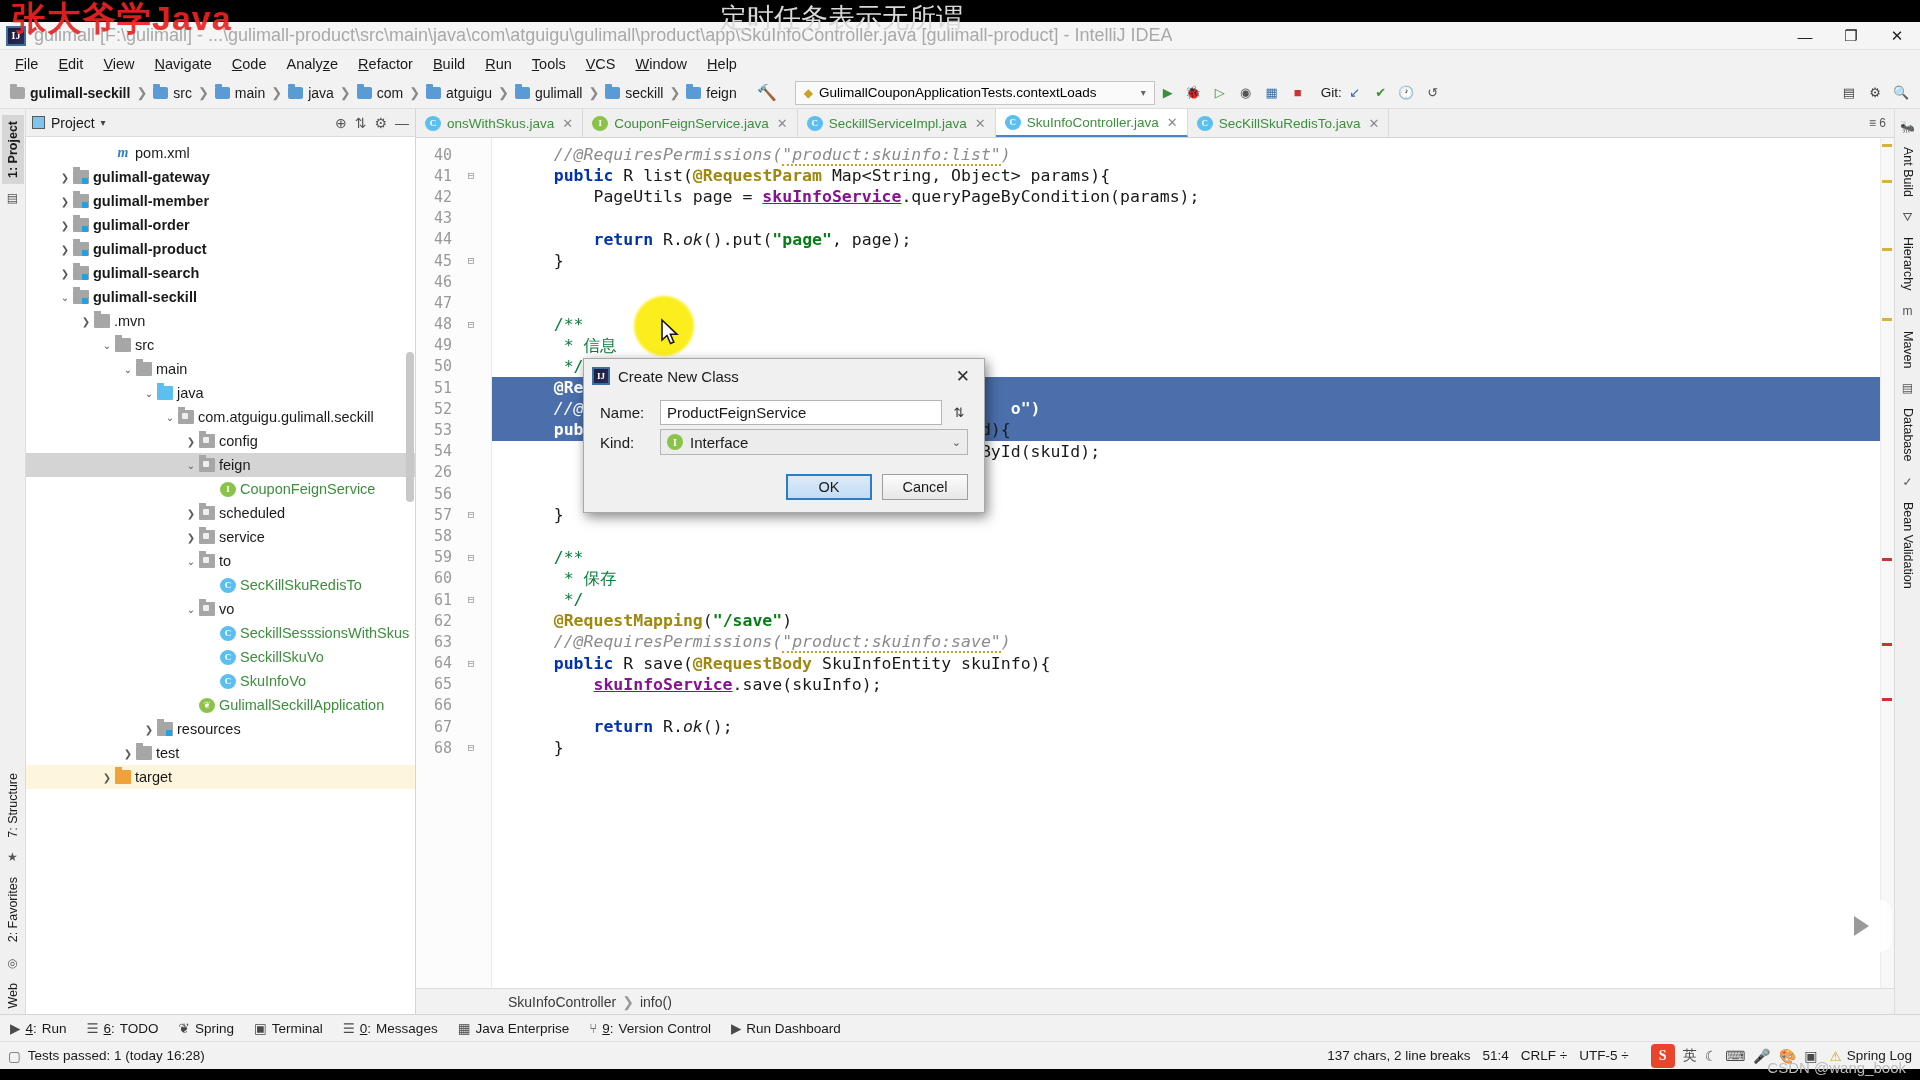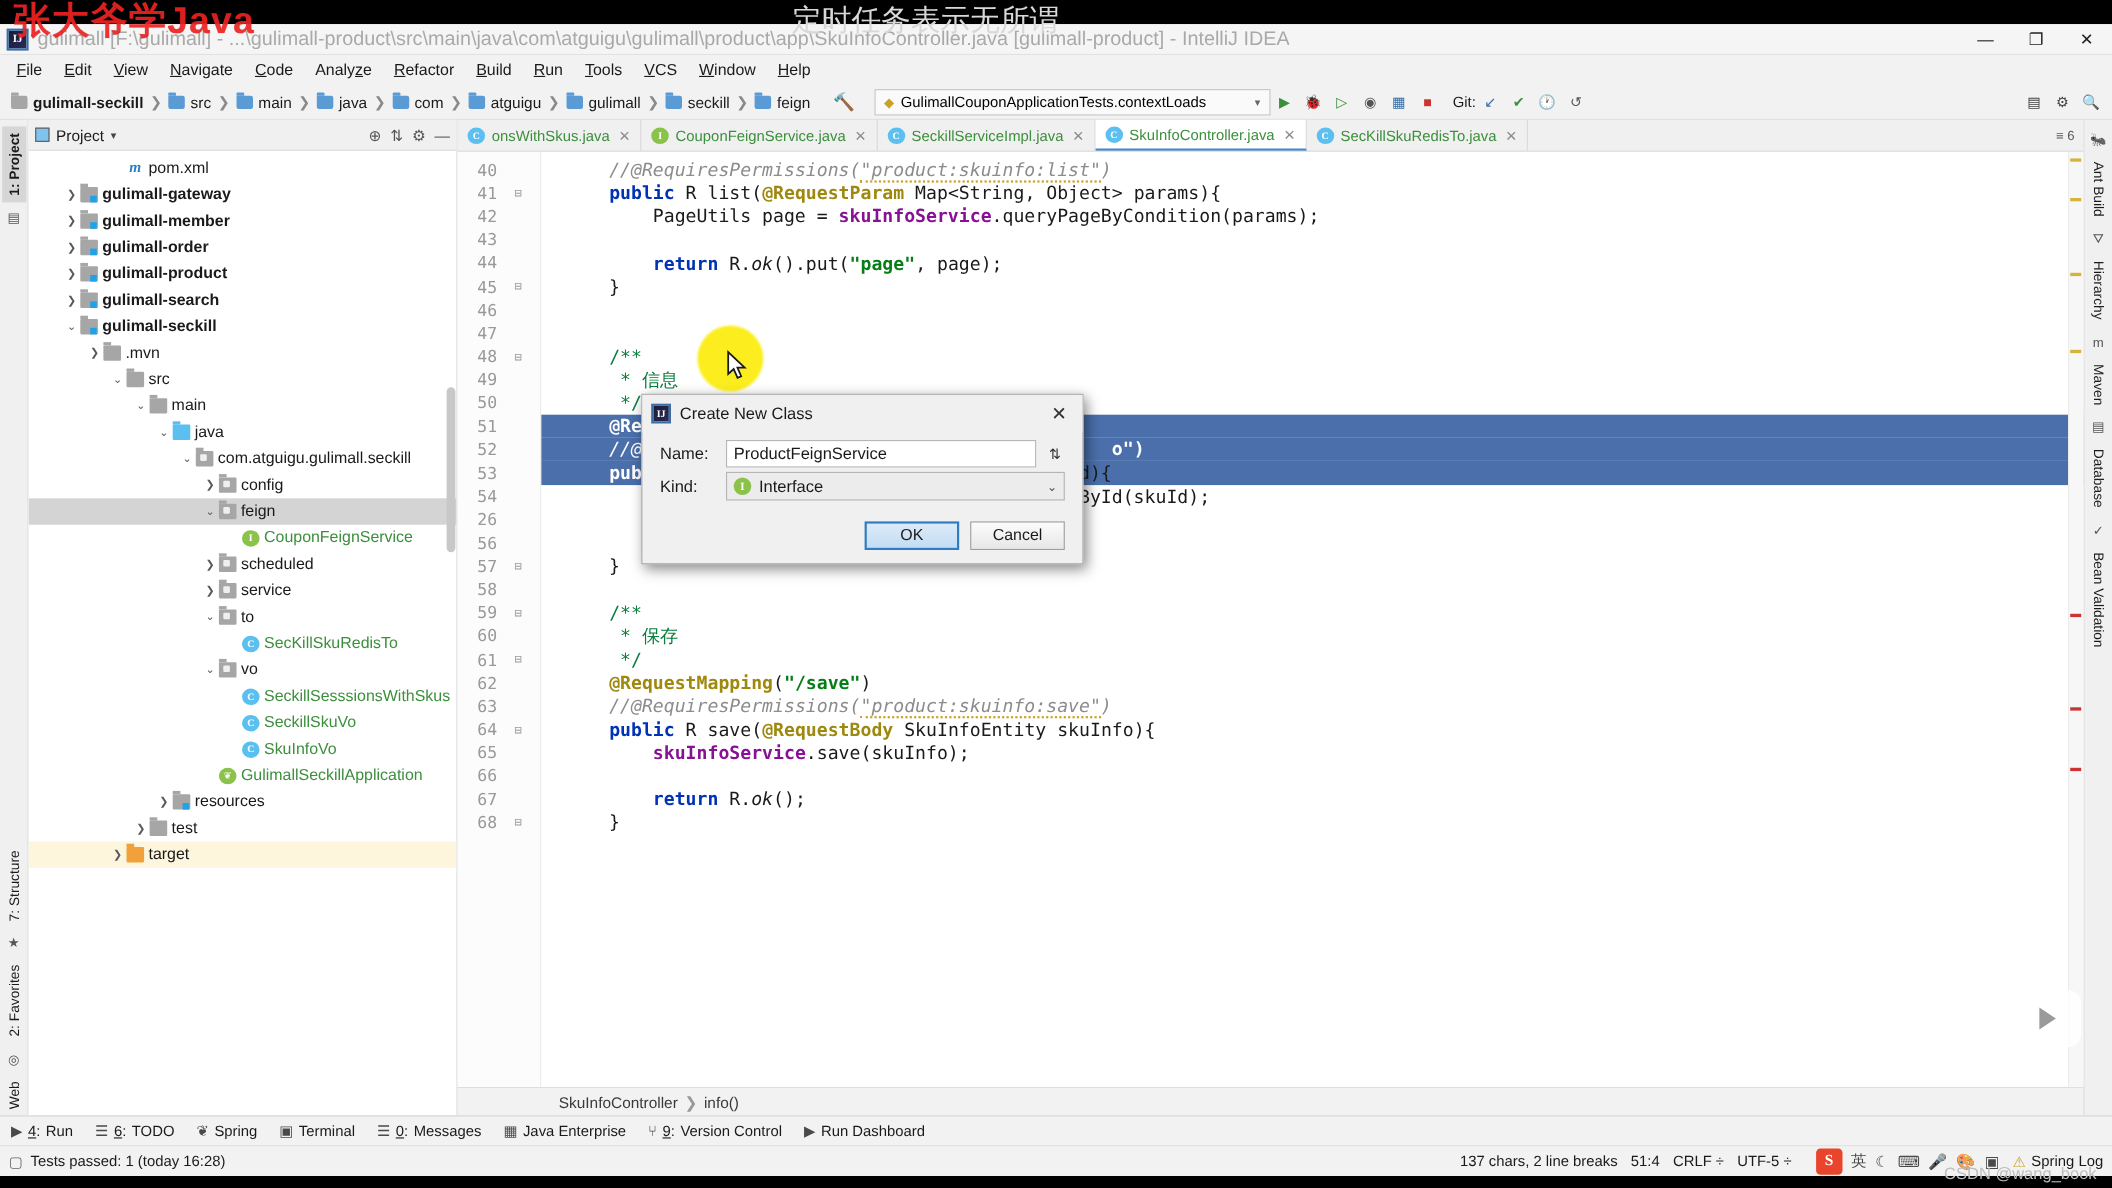--- a/index.html
+++ b/index.html
@@ -235,21 +235,21 @@
     font-size: 16.5px; line-height: 21.2px;
     white-space: pre; color: #1a1a1a; overflow: hidden;
   }
   .cl { height: 21.2px; padding-left: 22px; }
   .cl.sel { background: #4a6fab; }
   .kw { color: #0033b3; font-weight: bold; }
   .str { color: #067d17; font-weight: bold; }
   .cmt { color: #8c8c8c; font-style: italic; }
   .jdoc { color: #0a7c3c; }
   .ann { color: #9e880d; font-weight: bold; }
-  .fld { color: #871094; font-weight: bold; }
+  .fld { color: #871094; font-weight: bold; text-decoration: underline; }
   .mth { color: #1a1a1a; font-style: italic; }
   .cl.sel .kw, .cl.sel .str, .cl.sel .cmt, .cl.sel .ann, .cl.sel .fld, .cl.sel .mth { color: #fff; }
   .squig { border-bottom: 2px dotted #c9a227; }
   .marker-gut {
     position: absolute; right: 0; top: 0; width: 14px; height: 100%;
     background: #f7f7f7; border-left: 1px solid #ececec;
   }
   .mk { position: absolute; right: 2px; width: 10px; height: 3px; }
   
   .ebread {

